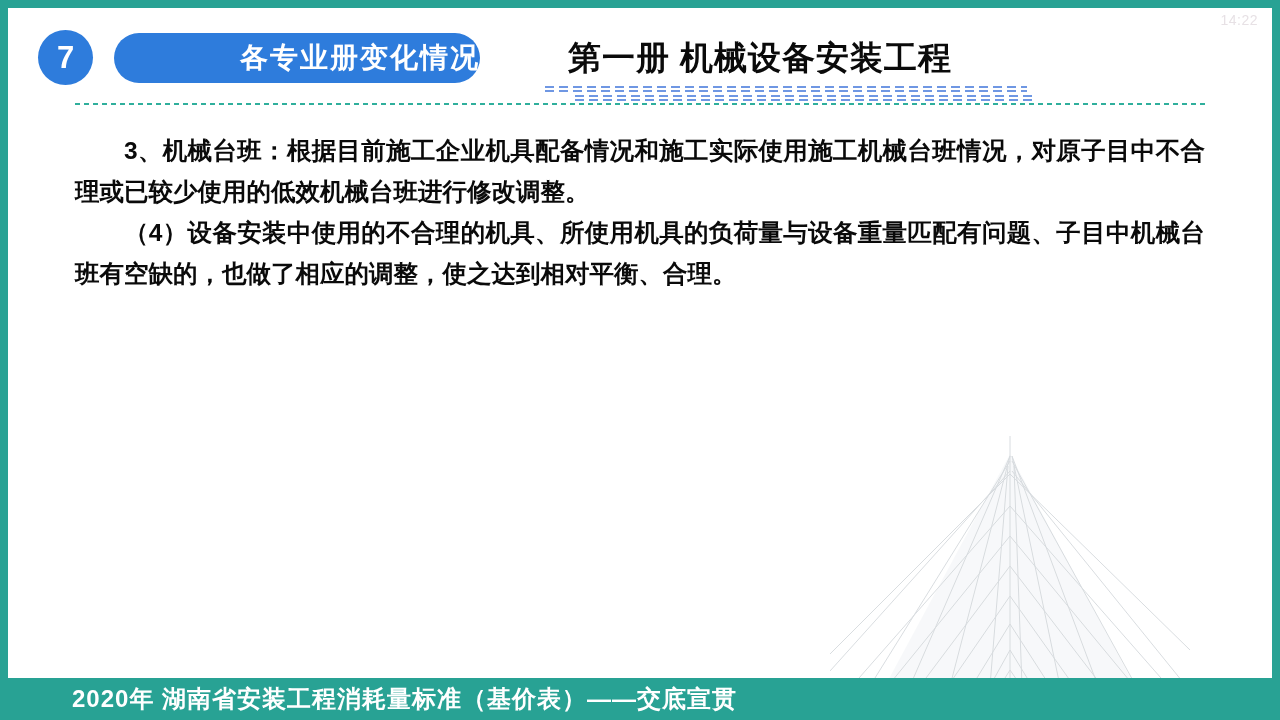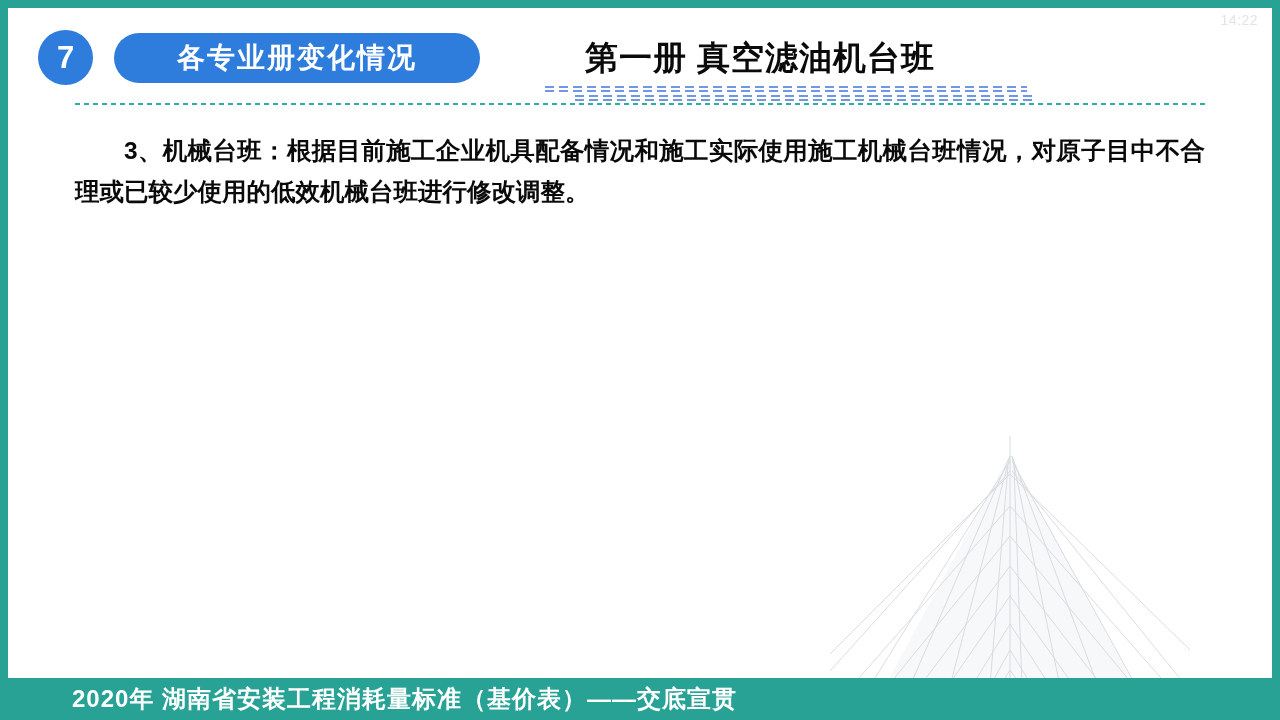--- a/index.html
+++ b/index.html
@@ -40,21 +40,21 @@
   }
   .section-pill {
     position: absolute;
     top: 25px; left: 106px;
     width: 366px; height: 50px;
     border-radius: 25px;
     background: #2E7CDC;
     color: #fff;
     font-size: 28px; font-weight: bold;
     letter-spacing: 2px;
-    display: flex; align-items: center; justify-content: center;
+    display: flex; align-items: center; justify-content: flex-end;
   }
   .slide-title {
     position: absolute;
     top: 28px; left: 512px;
     width: 480px;
     text-align: center;
     font-size: 33px;
     font-weight: bold;
     color: #0a0a0a;
     letter-spacing: 1px;
@@ -118,21 +118,21 @@
     <span class="clock">14:22</span>
 
     <div class="section-badge">
       <span>7</span>
     </div>
 
     <div class="section-pill">
       <span>各专业册变化情况</span>
     </div>
 
-    <div class="slide-title">第一册 真空滤油机台班</div>
+    <div class="slide-title">第一册 机械设备安装工程</div>
     <div class="title-dashes-1"></div>
     <div class="title-dashes-2"></div>
     <div class="header-rule"></div>
 
     <svg class="watermark" viewBox="0 0 360 250" xmlns="http://www.w3.org/2000/svg">
       <polygon points="180,18 55,250 305,250" fill="#f2f4f6"></polygon>
       <g stroke="#aeb6bd" stroke-width="1" fill="none" opacity="0.85">
 
         <line x1="180" y1="0" x2="180" y2="250"></line>
         <line x1="184" y1="30" x2="192" y2="250"></line>
@@ -152,20 +152,21 @@
         <polyline points="90,250 180,130 272,250"></polyline>
         <polyline points="118,250 180,160 244,250"></polyline>
         <polyline points="142,250 180,188 220,250"></polyline>
         <polyline points="160,250 180,214 202,250"></polyline>
         <polyline points="170,250 180,234 191,250"></polyline>
       </g>
     </svg>
 
     <div class="body-text">
       <p>3、机械台班：根据目前施工企业机具配备情况和施工实际使用施工机械台班情况，对原子目中不合理或已较少使用的低效机械台班进行修改调整。</p>
+      <p>（4）设备安装中使用的不合理的机具、所使用机具的负荷量与设备重量匹配有问题、子目中机械台班有空缺的，也做了相应的调整，使之达到相对平衡、合理。</p>
     </div>
 
   </div>
 
   <div class="footer-bar">
     <span>2020年  湖南省安装工程消耗量标准（基价表）——交底宣贯</span>
   </div>
 </div>
 
 </body></html>

